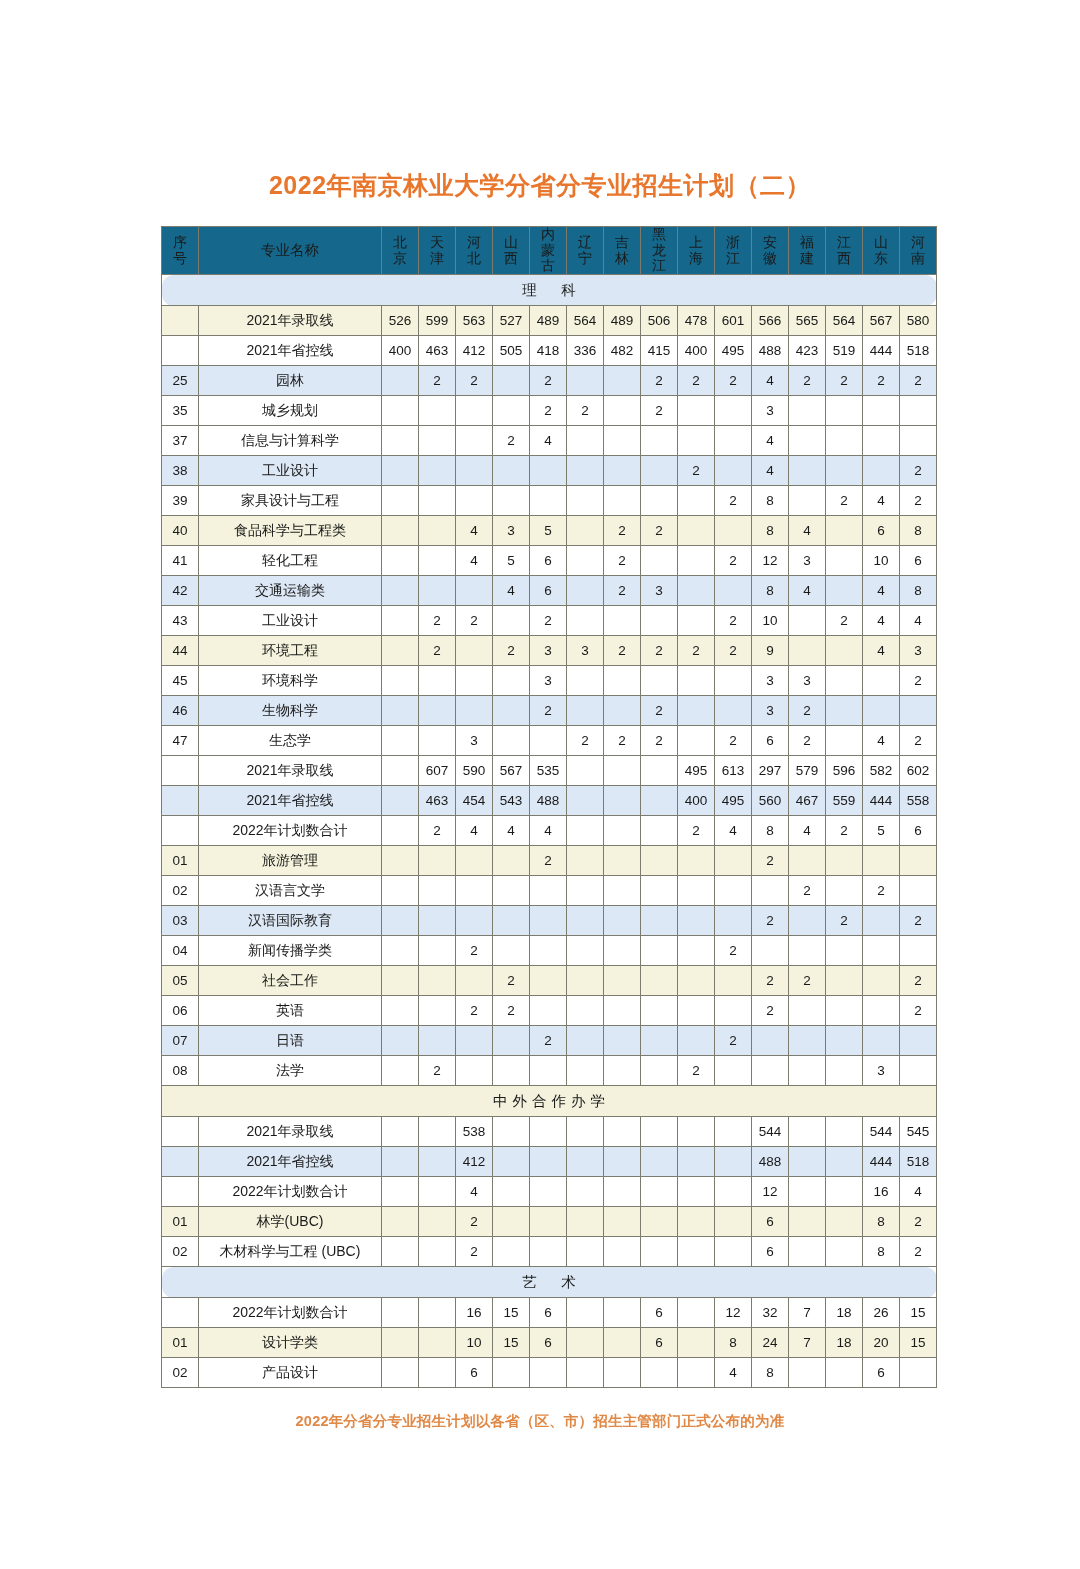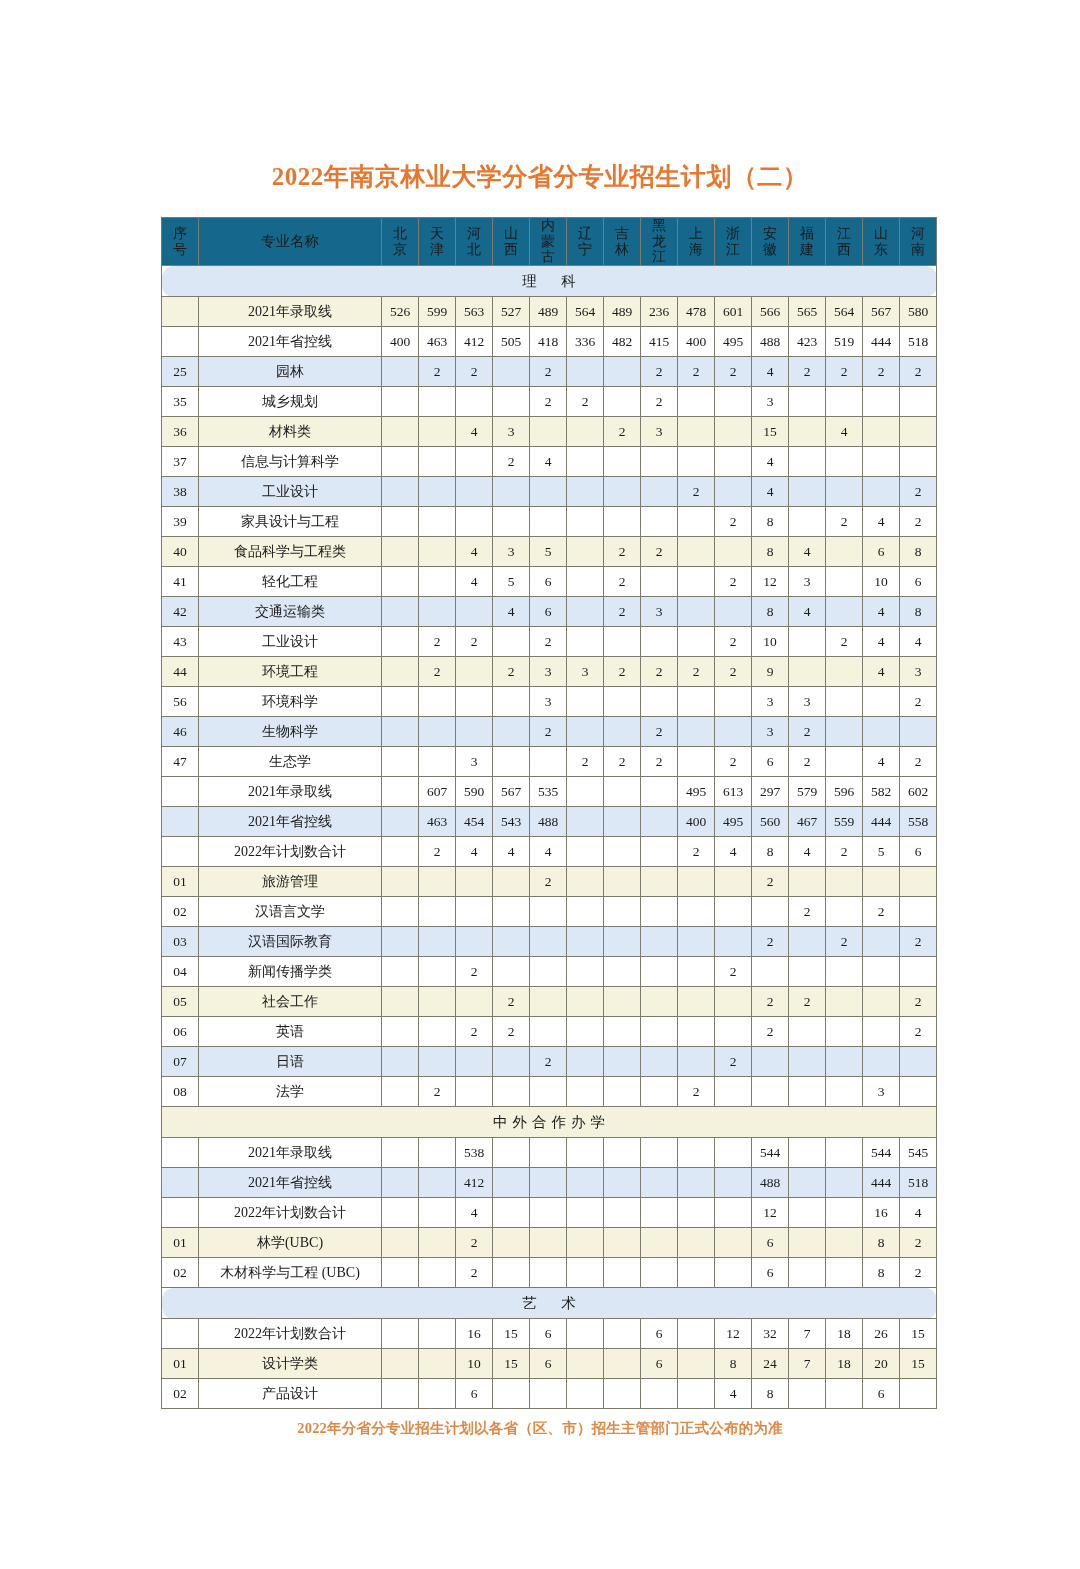--- a/index.html
+++ b/index.html
@@ -12,23 +12,22 @@
     height: 1569px;
     font-family: "Liberation Sans", "DejaVu Sans", sans-serif;
     color: #1a1a1a;
     position: relative;
     overflow: hidden;
   }
   .page {
     width: 1080px;
     height: 1569px;
     box-sizing: border-box;
-    padding: 4px;
+    padding: 13px;
     position: relative;
-    font-family: Liberation Serif, serif;
   }
   .title {
     text-align: center;
     color: #e8762c;
     font-size: 25px;
     font-weight: bold;
     letter-spacing: 0.5px;
     padding-top: 160px;
     line-height: 1;
   }
@@ -102,21 +101,21 @@
   
   tr.r-cream td { background: #f5f3dd; }
   tr.r-white td { background: #ffffff; }
   tr.r-blue  td { background: #dde8f6; }
 
   .footnote {
     text-align: center;
     color: #e08845;
     font-size: 14.5px;
     font-weight: bold;
-    margin-top: 10px;
+    margin-top: 24px;
     letter-spacing: 0.2px;
   }
 </style>
 </head>
 <body>
 
 <div class="page">
 
   <div class="title">2022年南京林业大学分省分专业招生计划（二）</div>
 
@@ -200,21 +199,21 @@
           <tr class="r-cream">
             <td class="c-seq"></td>
             <td class="c-name">2021年录取线</td>
             <td class="c-val">526</td>
             <td class="c-val">599</td>
             <td class="c-val">563</td>
             <td class="c-val">527</td>
             <td class="c-val">489</td>
             <td class="c-val">564</td>
             <td class="c-val">489</td>
-            <td class="c-val">236</td>
+            <td class="c-val">506</td>
             <td class="c-val">478</td>
             <td class="c-val">601</td>
             <td class="c-val">566</td>
             <td class="c-val">565</td>
             <td class="c-val">564</td>
             <td class="c-val">567</td>
             <td class="c-val">580</td>
           </tr>
           <tr class="r-white">
             <td class="c-seq"></td>
@@ -266,39 +265,20 @@
             <td class="c-val"></td>
             <td class="c-val">2</td>
             <td class="c-val"></td>
             <td class="c-val"></td>
             <td class="c-val">3</td>
             <td class="c-val"></td>
             <td class="c-val"></td>
             <td class="c-val"></td>
             <td class="c-val"></td>
           </tr>
-          <tr class="r-cream">
-            <td class="c-seq">36</td>
-            <td class="c-name">材料类</td>
-            <td class="c-val"></td>
-            <td class="c-val"></td>
-            <td class="c-val">4</td>
-            <td class="c-val">3</td>
-            <td class="c-val"></td>
-            <td class="c-val"></td>
-            <td class="c-val">2</td>
-            <td class="c-val">3</td>
-            <td class="c-val"></td>
-            <td class="c-val"></td>
-            <td class="c-val">15</td>
-            <td class="c-val"></td>
-            <td class="c-val">4</td>
-            <td class="c-val"></td>
-            <td class="c-val"></td>
-          </tr>
           <tr class="r-white">
             <td class="c-seq">37</td>
             <td class="c-name">信息与计算科学</td>
             <td class="c-val"></td>
             <td class="c-val"></td>
             <td class="c-val"></td>
             <td class="c-val">2</td>
             <td class="c-val">4</td>
             <td class="c-val"></td>
             <td class="c-val"></td>
@@ -438,21 +418,21 @@
             <td class="c-val">2</td>
             <td class="c-val">2</td>
             <td class="c-val">2</td>
             <td class="c-val">9</td>
             <td class="c-val"></td>
             <td class="c-val"></td>
             <td class="c-val">4</td>
             <td class="c-val">3</td>
           </tr>
           <tr class="r-white">
-            <td class="c-seq">56</td>
+            <td class="c-seq">45</td>
             <td class="c-name">环境科学</td>
             <td class="c-val"></td>
             <td class="c-val"></td>
             <td class="c-val"></td>
             <td class="c-val"></td>
             <td class="c-val">3</td>
             <td class="c-val"></td>
             <td class="c-val"></td>
             <td class="c-val"></td>
             <td class="c-val"></td>

